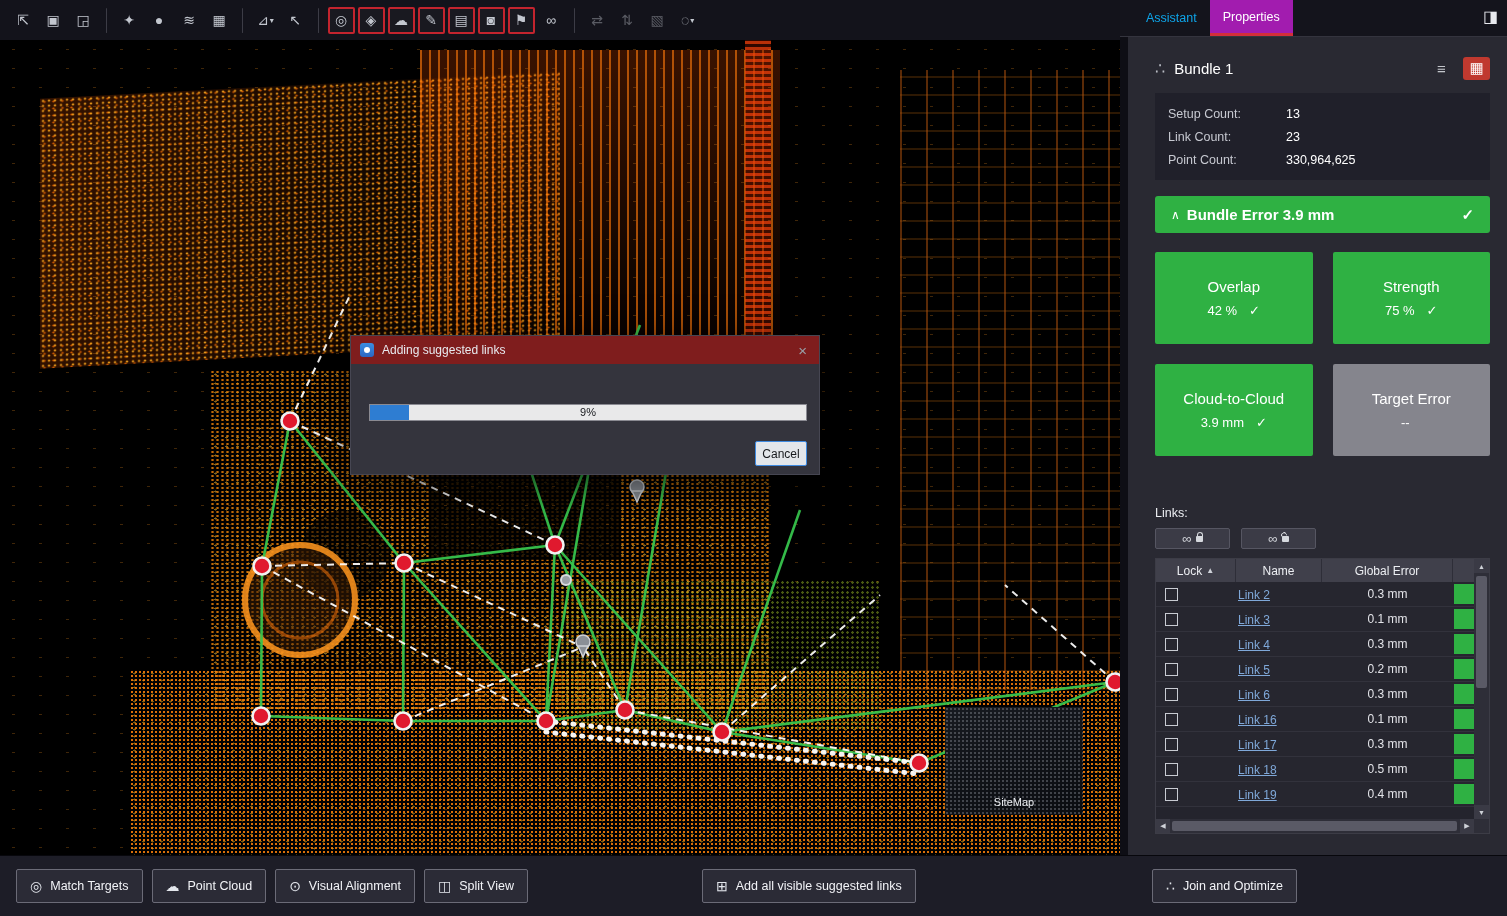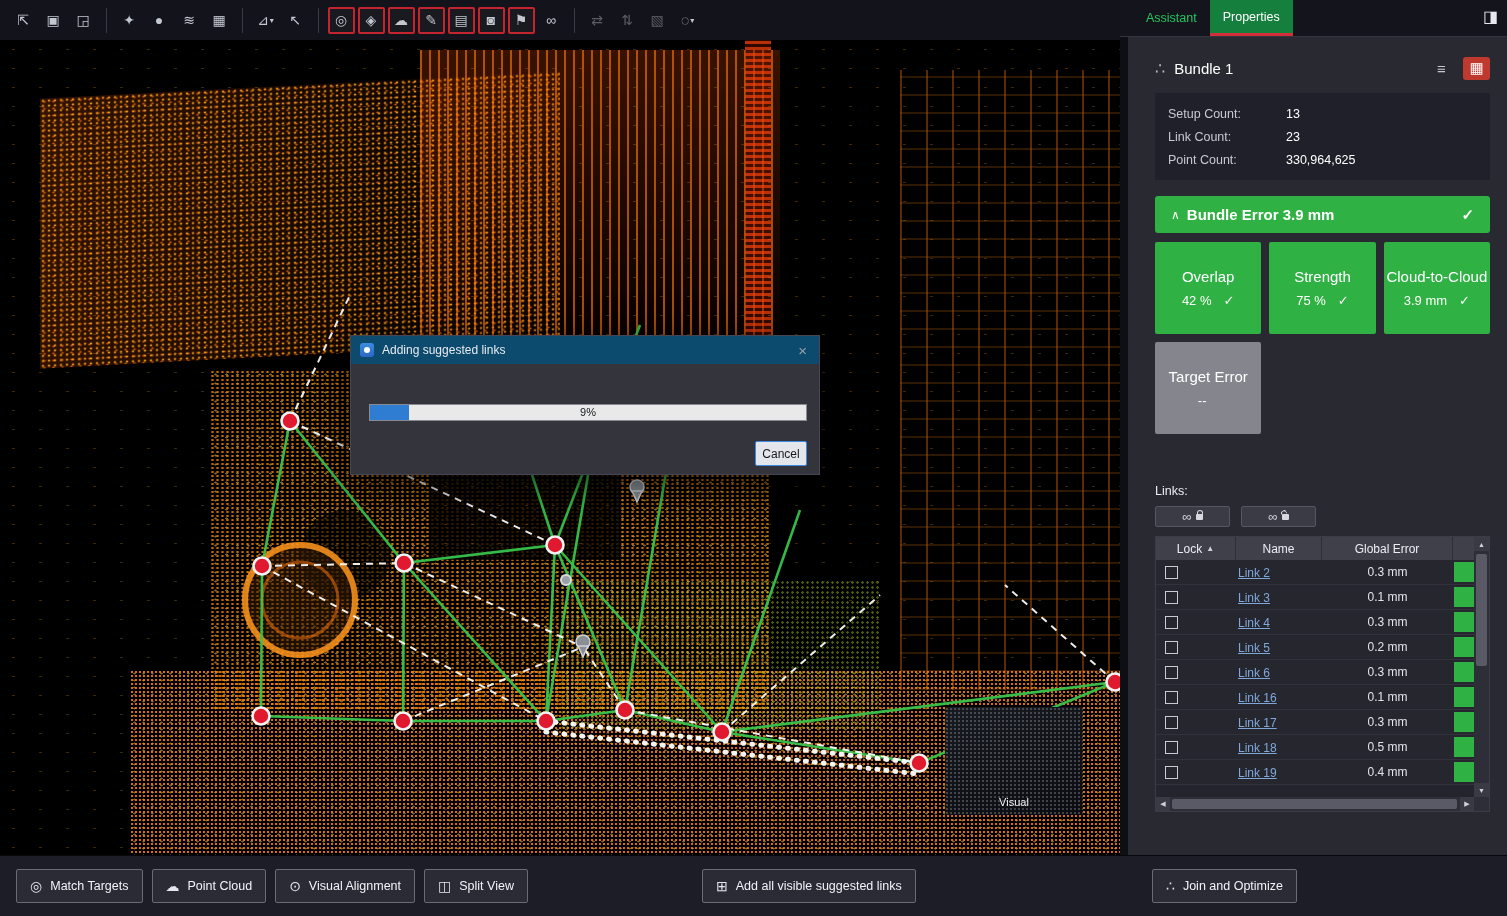--- a/index.html
+++ b/index.html
@@ -49,55 +49,55 @@
   .gnode{fill:#9aa0a6;stroke:#d8dbe0;stroke-width:2;}
   .pin{fill:#8a8f96;stroke:#d0d3d8;stroke-width:1.5;}
 
   .sitemap{position:absolute;left:945px;top:667px;width:138px;height:108px;background:linear-gradient(160deg,#171a20,#0a0c10);overflow:hidden;}
   .sitemap .sm-noise{position:absolute;inset:0;opacity:.55;
     background-image:radial-gradient(rgba(170,175,185,.6) 1px,transparent 1.3px);background-size:4px 4px;}
   .sitemap .sm-label{position:absolute;left:0;right:0;bottom:7px;text-align:center;font-size:11px;color:#eceef2;}
 
   
   .dialog{position:absolute;left:350px;top:295px;width:470px;height:140px;background:#34343d;border:1px solid #464652;box-sizing:border-box;box-shadow:0 10px 34px rgba(0,0,0,.65);z-index:50;}
-  .dlg-title{height:28px;background:#0c4a6e;display:flex;align-items:center;gap:8px;padding:0 9px;font-size:12px;color:#e8eaef;}
+  .dlg-title{height:28px;background:#7f1d1d;display:flex;align-items:center;gap:8px;padding:0 9px;font-size:12px;color:#e8eaef;}
   .dlg-appicon{width:14px;height:14px;border-radius:3px;background:linear-gradient(#3b8de0,#2b66c2);position:relative;flex:0 0 auto;}
   .dlg-appicon::before{content:"";position:absolute;left:4px;top:4px;width:6px;height:6px;border-radius:50%;background:#fff;}
   .dlg-close{margin-left:auto;color:#9aa0a8;font-size:15px;line-height:1;padding:0 3px;}
   .pg-track{position:absolute;left:18px;top:68px;width:438px;height:17px;background:#e9e9ea;border:1px solid #8a8a92;box-sizing:border-box;}
   .pg-fill{height:100%;background:#2e7dd2;}
   .pg-label{position:absolute;left:18px;top:68px;width:438px;height:17px;text-align:center;font-size:11px;line-height:17px;color:#16181c;}
   .dlg-cancel{position:absolute;right:12px;top:105px;width:50px;height:23px;background:#e3e6ea;border:1px solid #3f8ae0;border-radius:2px;font-size:12px;color:#16181c;display:flex;align-items:center;justify-content:center;}
 
   
   .rightpanel{position:absolute;left:1120px;top:0;width:387px;height:855px;background:#0e0e15;}
   .rp-tabs{height:37px;background:#14141c;display:flex;align-items:flex-end;padding-left:13px;box-sizing:border-box;border-bottom:1px solid #34343e;position:relative;}
-  .tab{height:36px;display:flex;align-items:center;padding:0 13px;font-size:12.5px;color:#22c55e;box-sizing:border-box;}
-  .tab.active{color:#fff;background:#15803d;border-bottom:3px solid #d32f3a;}
+  .tab{height:36px;display:flex;align-items:center;padding:0 13px;font-size:12.5px;color:#0ea5e9;box-sizing:border-box;}
+  .tab.active{color:#fff;background:#a21caf;border-bottom:3px solid #d32f3a;}
   .panel-toggle{position:absolute;right:9px;top:7px;font-size:16px;color:#e8e9ee;}
   .rp-body{position:absolute;top:37px;left:8px;right:0;bottom:0;background:#292932;padding:0 17px 0 27px;box-sizing:border-box;}
 
   .bundle-header{margin-top:16px;height:30px;display:flex;align-items:center;}
   .bundle-icon{font-size:16px;color:#b9bcc4;}
   .bundle-title{font-size:15px;font-weight:normal;color:#fff;margin-left:9px;}
   .view-btns{margin-left:auto;display:flex;gap:8px;align-items:center;}
   .vbtn{width:27px;height:23px;display:flex;align-items:center;justify-content:center;border-radius:3px;color:#c3c6cc;font-size:15px;}
   .vbtn.active{background:#c0392f;color:#fff;}
 
   .stats{margin-top:10px;background:#20202a;padding:9px 13px;}
   .stat-row{display:flex;height:23px;align-items:center;font-size:12.5px;}
   .stat-label{width:118px;color:#c7c9d1;}
   .stat-value{color:#fff;}
 
   .bundle-error{margin-top:16px;height:37px;background:#2fb143;border-radius:3px;display:flex;align-items:center;padding:0 16px;color:#fff;font-size:15px;font-weight:bold;}
   .be-chev{font-size:12px;font-weight:normal;}
   .be-label{margin-left:7px;}
   .be-check{margin-left:auto;font-size:15px;}
 
-  .tiles{margin-top:9px;display:grid;grid-template-columns:1fr 1fr 1fr;gap:8px;}
+  .tiles{margin-top:19px;display:grid;grid-template-columns:1fr 1fr;gap:20px;}
   .tile{height:92px;border-radius:2px;display:flex;flex-direction:column;align-items:center;justify-content:center;gap:8px;color:#fff;}
   .tile.ok{background:#2fb143;}
   .tile.na{background:#85858d;}
   .tile-title{font-size:15px;}
   .tile-valrow{font-size:13px;display:flex;align-items:center;gap:12px;}
 
   .links-label{margin-top:50px;font-size:12.5px;color:#eceef2;}
   .lock-btns{margin-top:8px;display:flex;gap:11px;}
   .lockbtn{width:75px;height:21px;background:#3b3b46;border:1px solid #565662;border-radius:2px;display:flex;align-items:center;justify-content:center;gap:4px;color:#d6d9de;font-size:13px;box-sizing:border-box;}
   .locksq{width:7px;height:6px;background:#d6d9de;border-radius:1px;position:relative;display:inline-block;}
@@ -344,21 +344,21 @@
         <circle class="node" cx="546" cy="681" r="8.5"></circle>
         <circle class="node" cx="625" cy="670" r="8.5"></circle>
         <circle class="node" cx="722" cy="692" r="8.5"></circle>
         <circle class="node" cx="919" cy="723" r="8.5"></circle>
         <circle class="node" cx="1115" cy="642" r="8.5"></circle>
       </g>
     </svg>
 
     <div class="sitemap">
       <div class="sm-noise"></div>
-      <div class="sm-label">Visual</div>
+      <div class="sm-label">SiteMap</div>
     </div>
 
     <div class="dialog">
       <div class="dlg-title">
         <span class="dlg-appicon"></span>
         <span>Adding suggested links</span>
         <span class="dlg-close">×</span>
       </div>
       <div class="pg-track">
         <div class="pg-fill" style="width: 9%;"></div>

